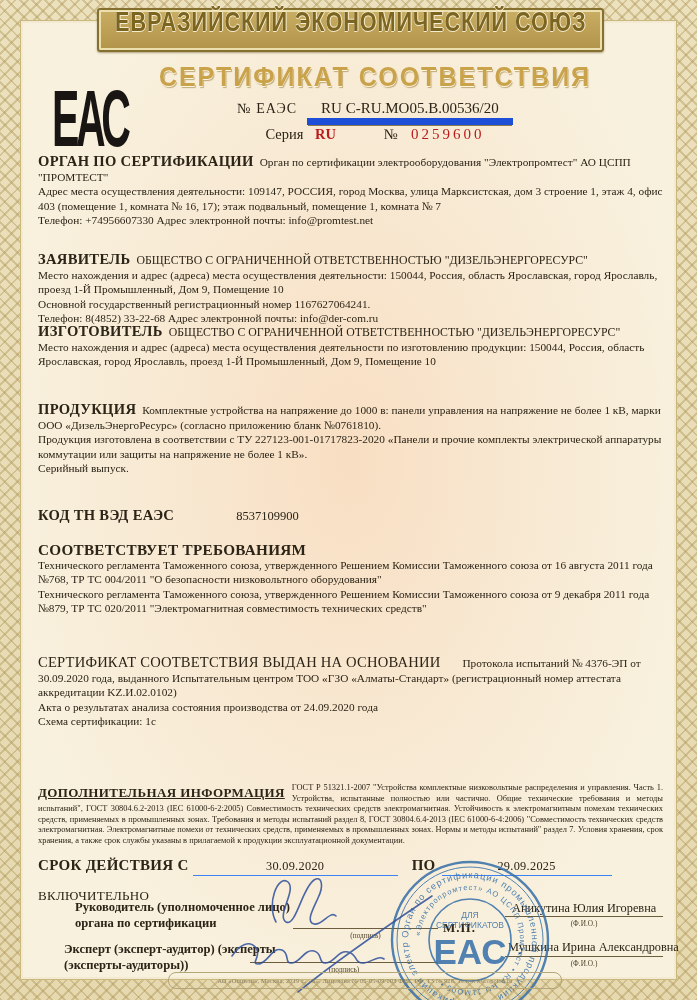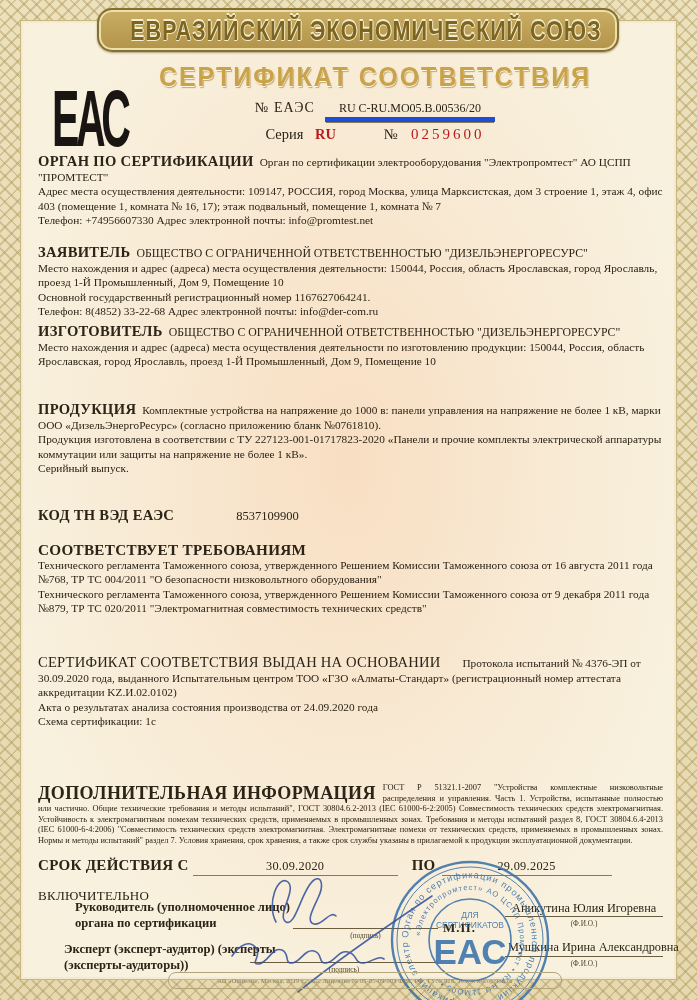--- a/index.html
+++ b/index.html
@@ -25,23 +25,23 @@
   }
   .page::before{ 
     content:"";position:absolute;inset:0;
     background:radial-gradient(ellipse at 50% 46%, rgba(248,185,140,.33), rgba(248,195,155,.15) 45%, transparent 75%);
     pointer-events:none;
   }
   
   .plaque{
     position:absolute;left:97px;top:8px;width:503px;height:40px;
     background:linear-gradient(#c9ae63,#b2934a);
-    border:2px solid #86702f;border-radius:15px;
+    border:2px solid #86702f;border-radius:3px;
     box-shadow:inset 0 0 0 2px #ecdfae, 0 1px 2px rgba(90,70,20,.45);
-    display:flex;align-items:center;justify-content:center;padding-left:15px;
+    display:flex;justify-content:center;
   }
   .plaque span{
     font-family:"Liberation Sans", sans-serif;font-weight:bold;font-size:23px;
     letter-spacing:1px;color:#7c6421;white-space:nowrap;
     transform:scaleY(1.22) scaleX(.94);
     text-shadow:0 1px 0 #f4ecce, 0 -1px 0 #f4ecce, 1px 0 0 #f4ecce;
   }
   .eac-logo{
     position:absolute;left:52px;top:72px;
     font-family:"Liberation Sans", sans-serif;font-weight:bold;font-size:50px;
@@ -51,39 +51,39 @@
   .doc-title{
     position:absolute;left:140px;top:62px;width:470px;text-align:center;
     font-family:"Liberation Sans", sans-serif;font-weight:bold;font-size:25px;
     letter-spacing:2px;color:#c9a24a;white-space:nowrap;
     transform:scaleY(1.1);
     text-shadow:0 1px 0 #fdf7e2, 1px 2px 1px rgba(148,114,40,.55);
   }
   .num-line{position:absolute;left:140px;top:100px;width:470px;text-align:center;font-size:14px;}
   .num-label{letter-spacing:1px;}
   .num-value{
-    display:inline-block;margin-left:10px;font-size:12px;padding:0 14px 1px 14px;
-    border-bottom:5px solid #1d4ed8;box-shadow:0 2px 0 -1px #8a7950;
+    display:inline-block;margin-left:10px;font-size:15px;padding:0 14px 1px 14px;
+    border-bottom:7px solid #1d4ed8;box-shadow:0 2px 0 -1px #8a7950;
   }
   .series-line{position:absolute;left:140px;top:126px;width:470px;text-align:center;font-size:14.5px;}
   .red{color:#b91c1c;}
   .series-value{font-weight:bold;margin-left:8px;margin-right:44px;}
   .serial-value{letter-spacing:3px;margin-left:10px;font-size:15px;}
   
   .sec{position:absolute;left:38px;right:34px;font-size:11.3px;line-height:14.6px;}
   .sec .head{font-weight:bold;font-size:14.6px;letter-spacing:.3px;margin-right:6px;}
   .sec .head-mid{font-weight:normal;font-size:14.6px;letter-spacing:.2px;margin-right:22px;}
   .sec p{margin:0;}
   .sec .upper{font-size:11.8px;}
   .headline{font-weight:bold;font-size:15.2px;letter-spacing:.3px;margin:0 0 2px 0;}
   .tnved-value{font-size:12.5px;margin-left:56px;}
   .addl{font-size:8.4px;line-height:10.6px;text-align:justify;}
   .addl .head-big{
-    float:left;font-weight:bold;font-size:18px;line-height:20px;
-    letter-spacing:.4px;margin-right:7px;
+    float:left;font-weight:bold;font-size:13px;line-height:20px;
+    letter-spacing:.4px;margin-right:7px;text-decoration:underline;
   }
   
   .validity{position:absolute;left:38px;top:857px;font-size:15px;font-weight:bold;letter-spacing:.3px;}
   .vline{
     display:inline-block;border-bottom:1px solid #3b82f6;text-align:center;
     font-weight:normal;font-size:12.3px;vertical-align:baseline;padding-bottom:1px;
   }
   .v1{width:205px;margin-left:4px;}
   .v2{width:170px;margin-left:6px;}
   .vpo{margin-left:14px;}
@@ -133,21 +133,21 @@
   <span>№</span>
   <span class="red serial-value">0259600</span>
 </div>
 
 <div class="sec" style="top:154px">
   <p><span class="head">ОРГАН ПО СЕРТИФИКАЦИИ</span><span>Орган по сертификации электрооборудования "Электропромтест" АО ЦСПП "ПРОМТЕСТ"</span></p>
   <p>Адрес места осуществления деятельности: 109147, РОССИЯ, город Москва, улица Марксистская, дом 3 строение 1, этаж 4, офис 403 (помещение 1, комната № 16, 17); этаж подвальный, помещение 1, комната № 7</p>
   <p>Телефон: +74956607330 Адрес электронной почты: info@promtest.net</p>
 </div>
 
-<div class="sec" style="top:245px">
+<div class="sec" style="top:252px">
   <p><span class="head">ЗАЯВИТЕЛЬ</span><span class="upper">ОБЩЕСТВО С ОГРАНИЧЕННОЙ ОТВЕТСТВЕННОСТЬЮ "ДИЗЕЛЬЭНЕРГОРЕСУРС"</span></p>
   <p>Место нахождения и адрес (адреса) места осуществления деятельности: 150044, Россия, область Ярославская, город Ярославль, проезд 1-Й Промышленный, Дом 9, Помещение 10</p>
   <p>Основной государственный регистрационный номер 1167627064241.</p>
   <p>Телефон: 8(4852) 33-22-68 Адрес электронной почты: info@der-com.ru</p>
 </div>
 
 <div class="sec" style="top:324px">
   <p><span class="head">ИЗГОТОВИТЕЛЬ</span><span class="upper">ОБЩЕСТВО С ОГРАНИЧЕННОЙ ОТВЕТСТВЕННОСТЬЮ "ДИЗЕЛЬЭНЕРГОРЕСУРС"</span></p>
   <p>Место нахождения и адрес (адреса) места осуществления деятельности по изготовлению продукции: 150044, Россия, область Ярославская, город Ярославль, проезд 1-Й Промышленный, Дом 9, Помещение 10</p>
 </div>

